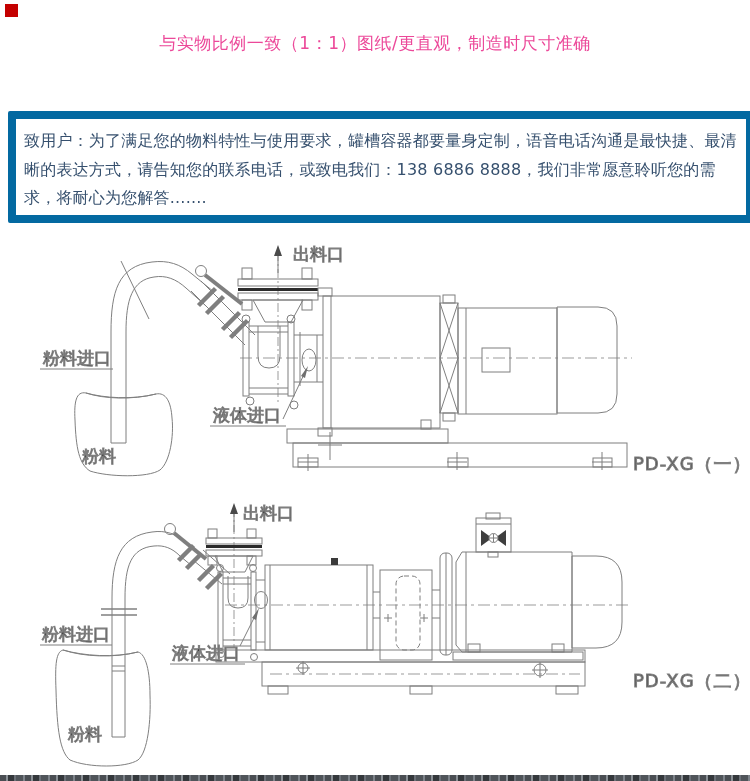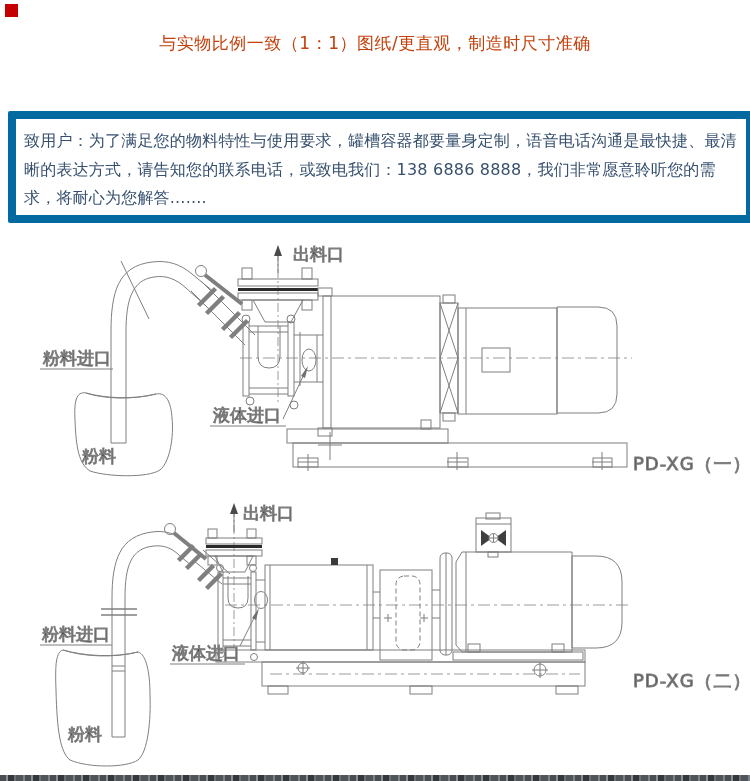--- a/index.html
+++ b/index.html
@@ -1,21 +1,21 @@
 <!DOCTYPE html>
 <html><head>
 <meta charset="utf-8">
 <style>
   html,body{margin:0;padding:0;}
   body{width:750px;height:781px;background:#ffffff;font-family:"DejaVu Sans","Liberation Sans",sans-serif;overflow:hidden;}
   .page{position:relative;width:750px;height:781px;background:#fff;}
   .brand-mark{position:absolute;left:5px;top:4px;width:13px;height:13px;background:#c40000;}
   .hdr{position:absolute;left:0;top:24px;width:750px;text-align:center;}
   .title{font-size:27px;font-weight:bold;color:#2f2f2f;letter-spacing:1px;margin:0;line-height:34px;}
-  .subtitle{font-size:17px;color:#c2410c;margin:8px 0 0 0;letter-spacing:0.5px;}
+  .subtitle{font-size:17px;color:#ec4899;margin:8px 0 0 0;letter-spacing:0.5px;}
   .notice{position:absolute;left:8px;top:111px;width:730px;height:96px;border:8px solid #0369a1;border-radius:2px;background:#fff;box-sizing:content-box;}
   .notice p{margin:0;padding:8px 8px 0 8px;font-size:16px;line-height:28.5px;color:#36506e;letter-spacing:0.2px;}
   svg.diagrams{position:absolute;left:0;top:0;width:750px;height:781px;}
   svg text{font-family:"DejaVu Sans","Liberation Sans",sans-serif;}
   .cjk-label{font-size:17px;fill:#3a3a3a;}
   .model-label{font-size:18px;fill:#5a5a5a;letter-spacing:1px;}
   .edge-noise{position:absolute;left:0;bottom:0;width:750px;height:6px;
     background:repeating-linear-gradient(90deg,#4a4e53 0 6px,#8a9096 6px 8px,#34383c 8px 14px,#6b7077 14px 16px,#50555a 16px 23px,#7d838a 23px 25px);}
 </style>
 </head>

